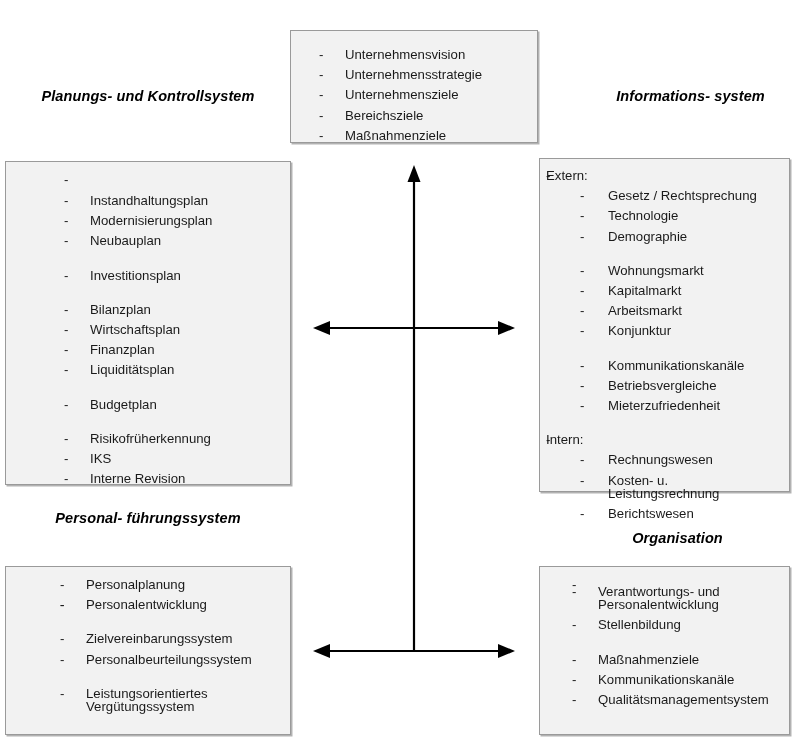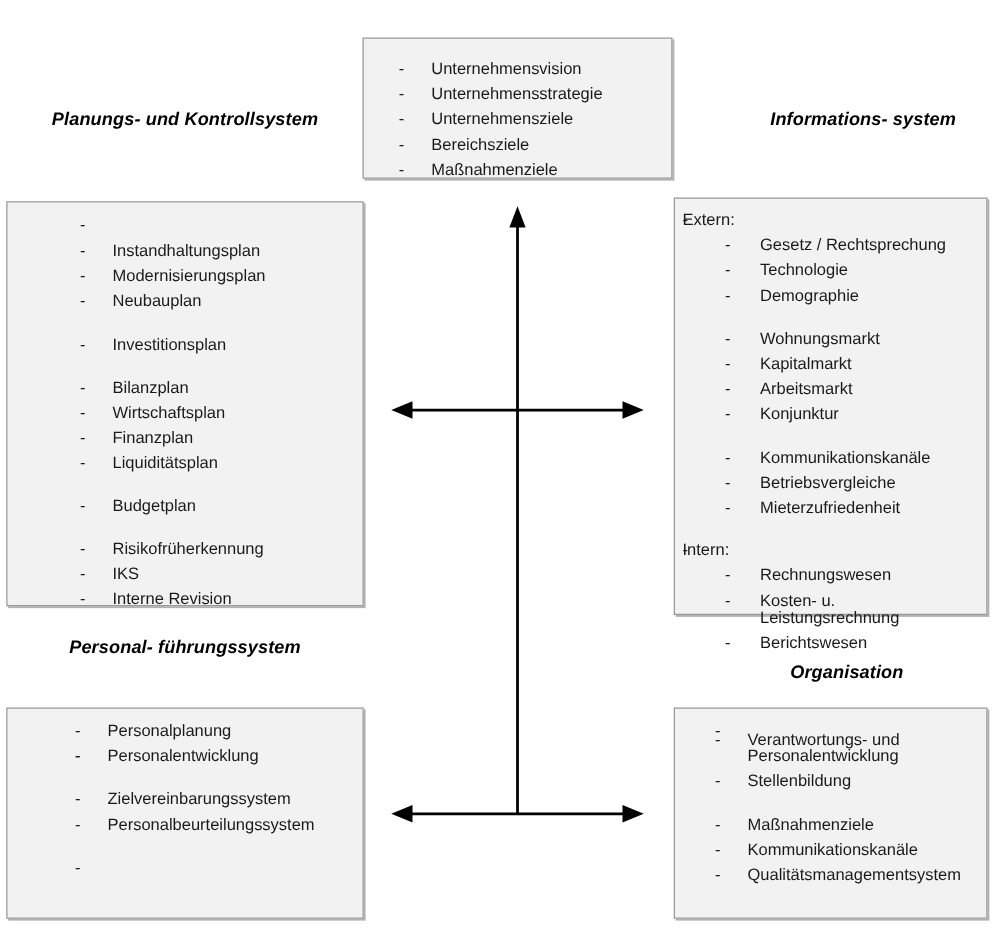--- a/index.html
+++ b/index.html
@@ -145,21 +145,22 @@
   <div class="heading" style="left:5px; top:508px; width:286px;">Personal-
 führungssystem</div>
 
   <div class="panel" style="left:5px; top:566px; width:286px; height:169px;">
     <ul class="itemlist" style="padding:11px 8px 8px 34px;">
         <li class="item lvl1 gap-0"><span class="dash">-</span><span class="txt">Personalplanung</span></li>
         <li class="item lvl1 gap-sm"><span class="dash">-</span></li>
         <li class="item lvl1 gap-sm"><span class="dash">-</span><span class="txt">Personalentwicklung</span></li>
         <li class="item lvl1 gap-lg"><span class="dash">-</span><span class="txt">Zielvereinbarungssystem</span></li>
         <li class="item lvl1 gap-sm"><span class="dash">-</span><span class="txt">Personalbeurteilungssystem</span></li>
-        <li class="item lvl1 gap-lg"><span class="dash">-</span></li>
+        <li class="item lvl1 gap-lg"><span class="dash">-</span><span class="txt">Leistungsorientiertes
+Vergütungssystem</span></li>
       </ul>
   </div>
 
   <div class="heading" style="left:552px; top:528px; width:251px;">Organisation</div>
 
   <div class="panel" style="left:539px; top:566px; width:251px; height:169px;">
     <ul class="itemlist" style="padding:11px 8px 8px 12px;">
         <li class="item lvl1 gap-0"><span class="dash">-</span></li>
         <li class="item lvl1 gap-sm"><span class="dash">-</span><span class="txt">Verantwortungs- und
 Personalentwicklung</span></li>

